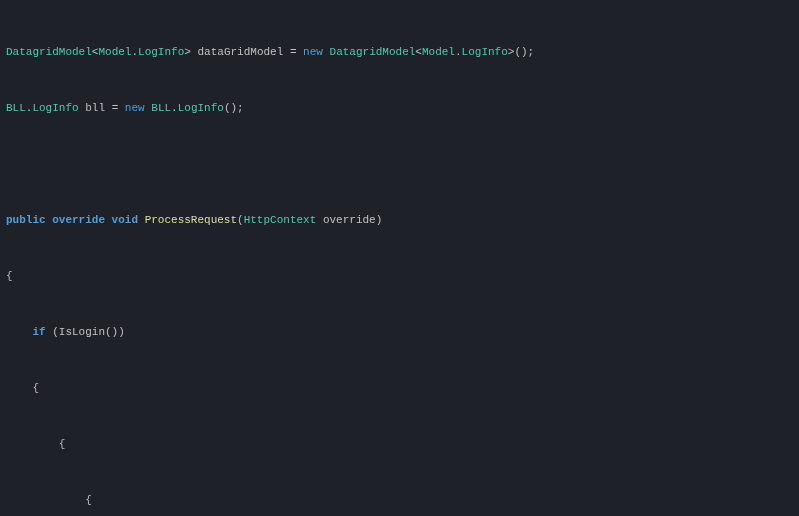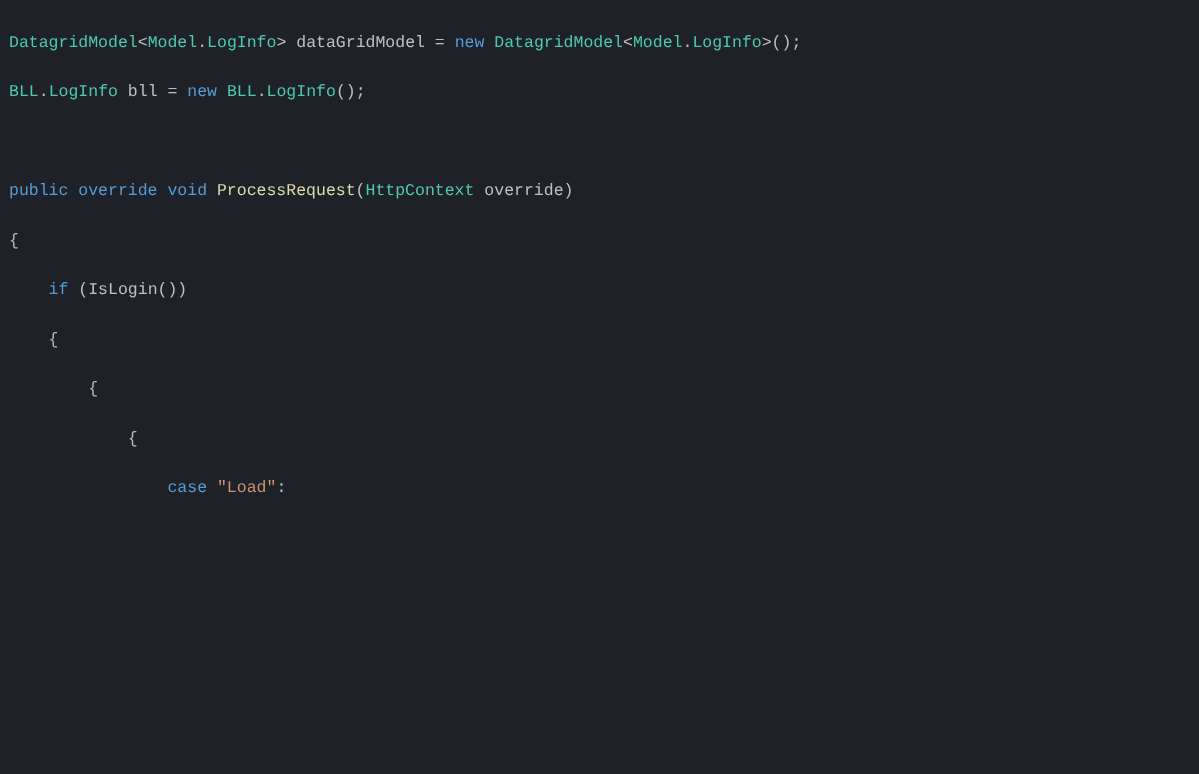--- a/index.html
+++ b/index.html
@@ -10,23 +10,23 @@
   color: #b8b8b8;
   width: 799px;
   height: 516px;
   overflow: hidden;
   padding: 4px 6px;
   line-height: 1.5;
 }
 .code-area {
   white-space: pre;
 }
-.line { display: block; }
+.line { display: block; margin-top: 23px; }
 .k-type { color: #4ec9b0; }
-.k-kw { color: #569cd6; }
+.k-kw { color: #569cd6; font-weight: bold; }
 .k-str { color: #ce9178; }
 .k-mem { color: #dcdcaa; }
 .k-pl { color: #c0c0c0; }
 .k-com { color: #6a9955; }
 .k-this { color: #569cd6; }
 .k-new { color: #569cd6; }
 </style>
 </head>
 <body>
 

